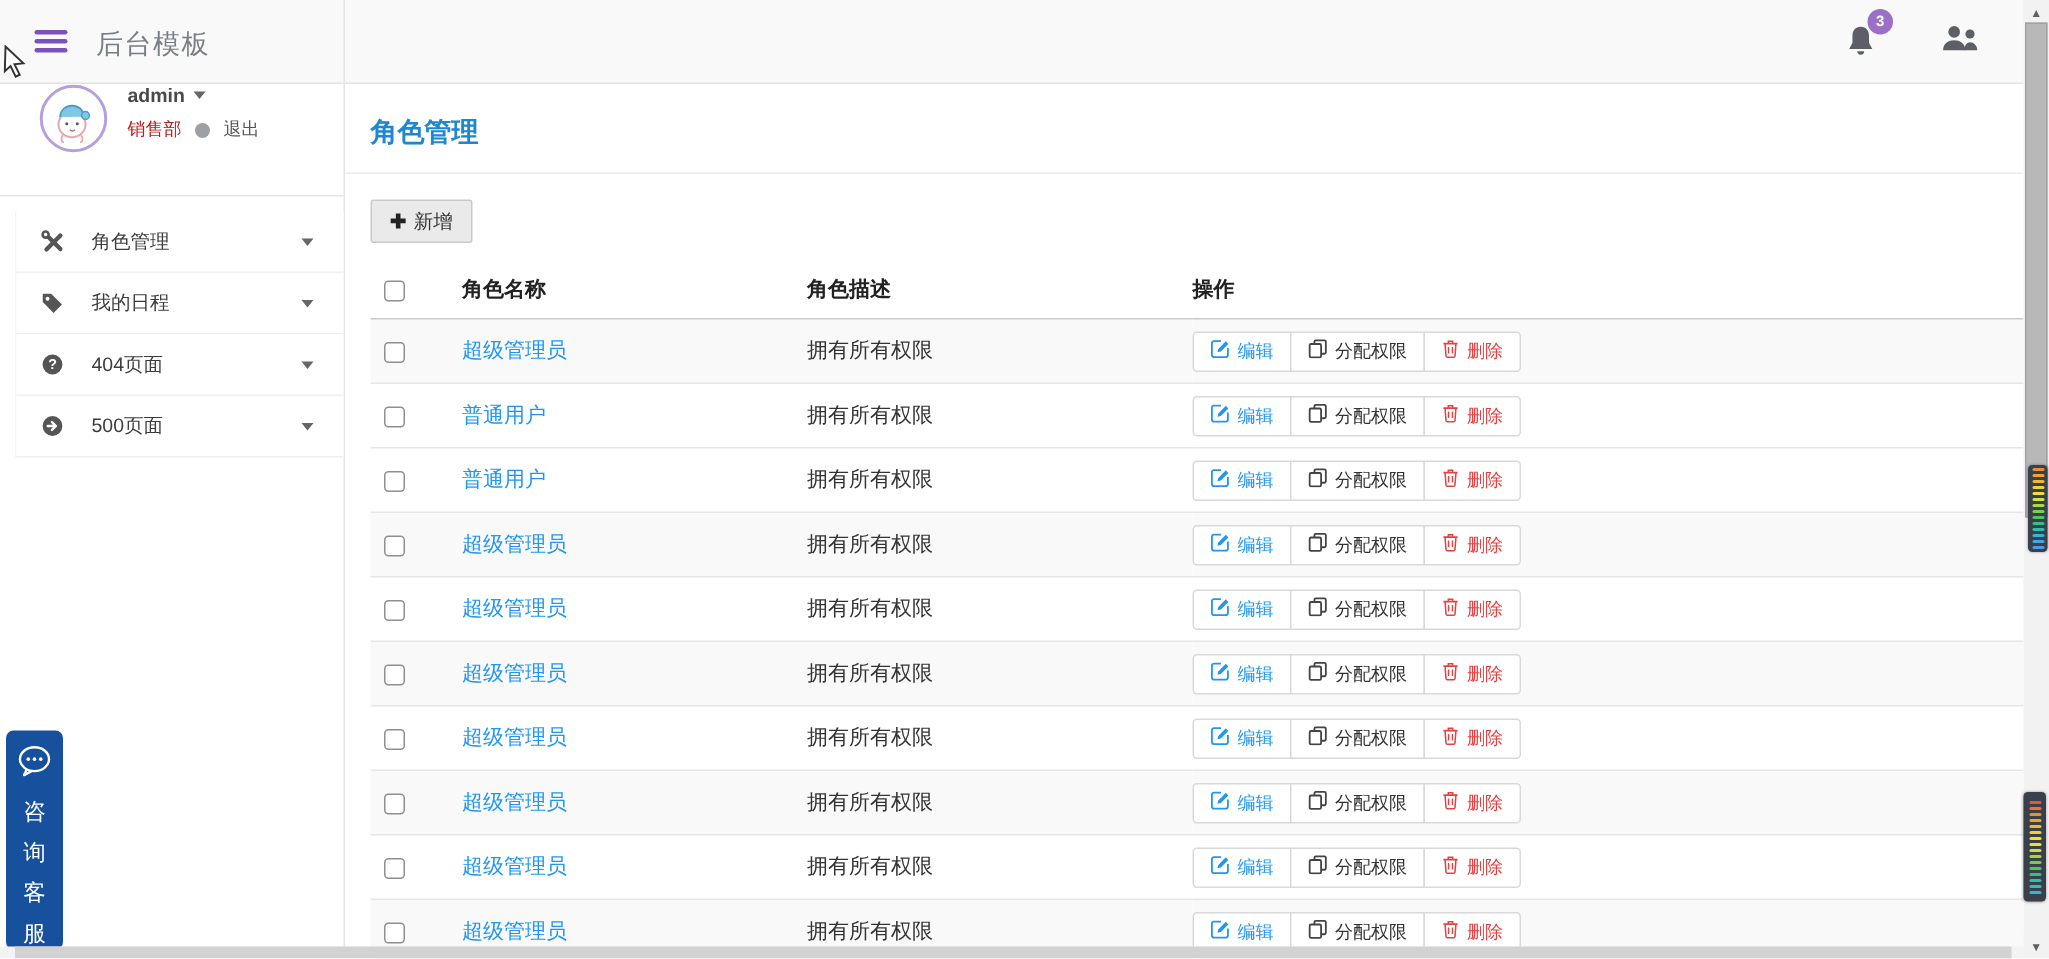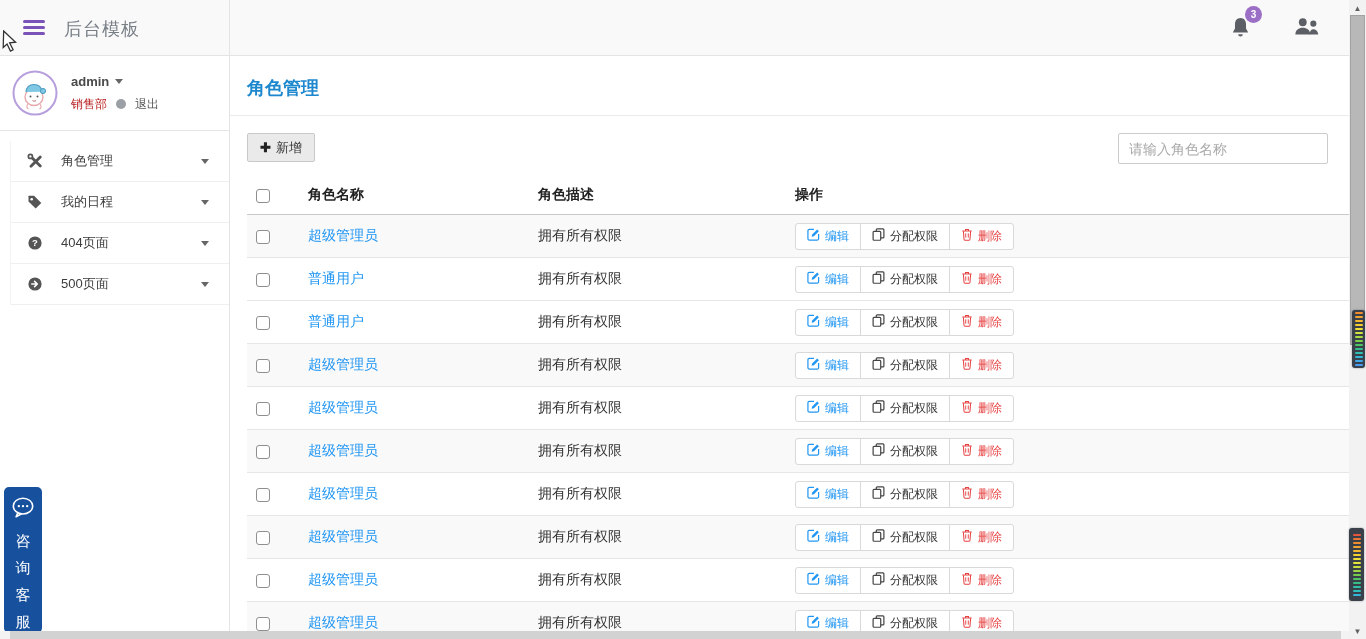--- a/index.html
+++ b/index.html
@@ -17,21 +17,21 @@
   .app-title { position:absolute; left:64px; top:17px; font-size:18px; color:#777e86; letter-spacing:1px; }
   .topbar-icons { position:absolute; right:28px; top:0; height:56px; display:flex; align-items:center; gap:40px; }
   .bell-wrap { position:relative; width:24px; height:26px; cursor:pointer; }
   .badge { position:absolute; right:-9px; top:-9px; width:17px; height:17px; border-radius:50%;
            background:#9b6fc6; color:#fff; font-size:10px; font-weight:bold;
            display:flex; align-items:center; justify-content:center; }
 
   
   .sidebar { position:absolute; left:0; top:56px; width:230px; bottom:0;
              background:#fff; border-right:1px solid #e4e4e4; }
-  .profile { height:75px; border-bottom:1px solid #e6e6e6; display:flex; align-items:center; padding-left:12px; }
+  .profile { height:75px; border-bottom:1px solid #e6e6e6; display:flex; padding-left:26px; }
   .avatar { width:46px; height:46px; border-radius:50%; flex:0 0 46px; cursor:pointer; }
   .profile-text { margin-left:13px; }
   .profile-top { display:flex; align-items:center; gap:6px; cursor:pointer; }
   .username { font-size:13px; font-weight:bold; color:#4a4a4a; }
   .caret-down { width:0; height:0; border-left:4px solid transparent; border-right:4px solid transparent;
                 border-top:5px solid #666; display:inline-block; }
   .profile-bottom { margin-top:7px; display:flex; align-items:center; gap:9px; font-size:12px; }
   .department { color:#b91c1c; }
   .status-dot { width:10px; height:10px; border-radius:50%; background:#9aa0a6; display:inline-block; }
   .logout { color:#555; cursor:pointer; }
@@ -204,21 +204,20 @@
 
 <div class="main">
   <div class="page-header">
     <div class="page-title">角色管理</div>
   </div>
   <div class="toolbar">
     <button class="add-btn">
       <span class="plus-glyph">✚</span>
       <span>新增</span>
     </button>
-    <input class="search-input" type="text" placeholder="请输入角色名称" style="">
   </div>
 
   <table class="roles">
     <colgroup>
         <col class="c-check">
         <col class="c-name">
         <col class="c-desc">
         <col>
       </colgroup>
     <thead>

